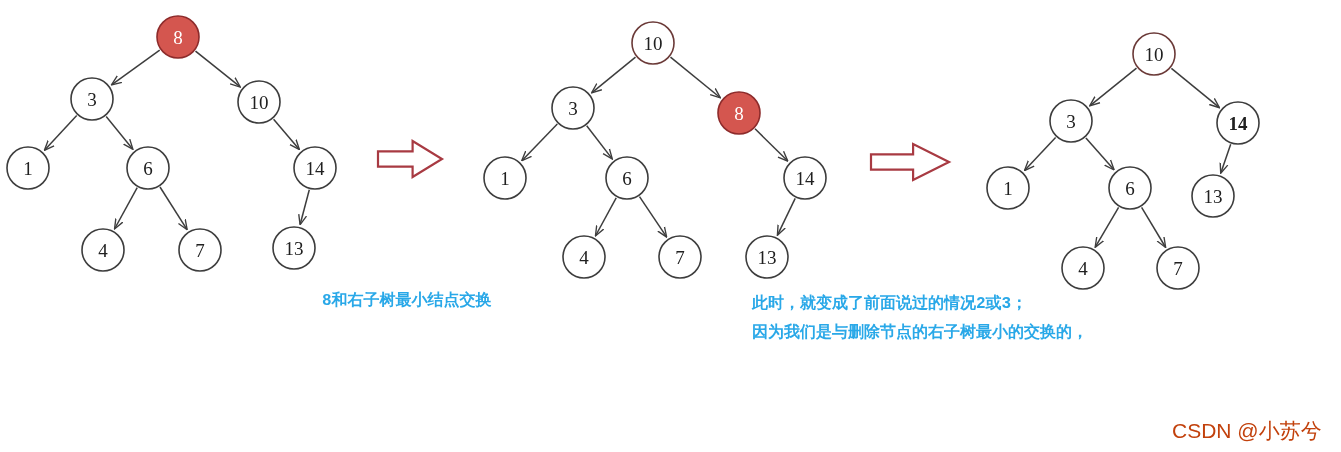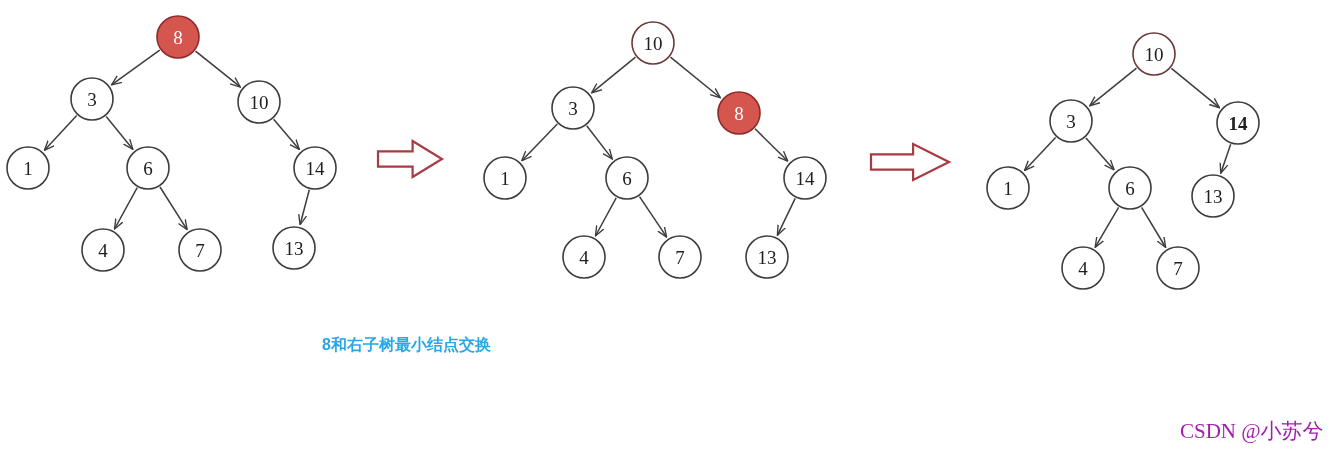--- a/index.html
+++ b/index.html
@@ -56,51 +56,49 @@
     fill: none;
   }
   .block-arrow {
     fill: none;
     stroke: #a83a42;
     stroke-width: 2.2;
     stroke-linejoin: miter;
   }
   .caption {
     position: absolute;
-    font-family: Liberation Sans, sans-serif;
+    font-family: Liberation Mono, monospace;
     font-weight: bold;
     font-size: 16px;
     color: #29a8e8;
     white-space: nowrap;
     letter-spacing: 0px;
-    margin-top: 45px;
   }
   #caption-left {
     left: 322px;
     top: 290px;
   }
   #caption-right {
     left: 752px;
     top: 290px;
     line-height: 29px;
   }
   #caption-right .cap-line {
     display: block;
     white-space: nowrap;
   }
   #watermark {
     position: absolute;
     left: 1172px;
     top: 417px;
-    font-family: Liberation Serif, serif;
+    font-family: Liberation Sans, sans-serif;
     font-size: 21px;
-    color: #a21caf;
+    color: #c2410c;
     white-space: nowrap;
     user-select: none;
-    margin-left: 8px;
   }
 </style>
 </head>
 <body>
 
 <div id="canvas">
 
   <svg class="diagram-svg" id="diagram-svg" viewBox="0 0 1341 452">
     <defs>
       <marker id="arrowhead" viewBox="0 0 10 10" refX="9" refY="5" markerWidth="7" markerHeight="7" orient="auto-start-reverse">
@@ -240,17 +238,19 @@
       </g>
     <g id="arrows-layer">
         <polygon points="378.0,151.4 412.6,151.4 412.6,141.0 442.0,159.0 412.6,177.0 412.6,166.6 378.0,166.6" class="block-arrow"></polygon>
         <polygon points="871.0,154.4 913.1,154.4 913.1,144.0 949.0,162.0 913.1,180.0 913.1,169.6 871.0,169.6" class="block-arrow"></polygon>
       </g>
   </svg>
 
   <div class="caption" id="caption-left">8和右子树最小结点交换</div>
 
   <div class="caption" id="caption-right">
+    <span class="cap-line">此时，就变成了前面说过的情况2或3；</span>
+    <span class="cap-line">因为我们是与删除节点的右子树最小的交换的，</span>
   </div>
 
   <div id="watermark">CSDN @小苏兮</div>
 
 </div>
 
 </body></html>

